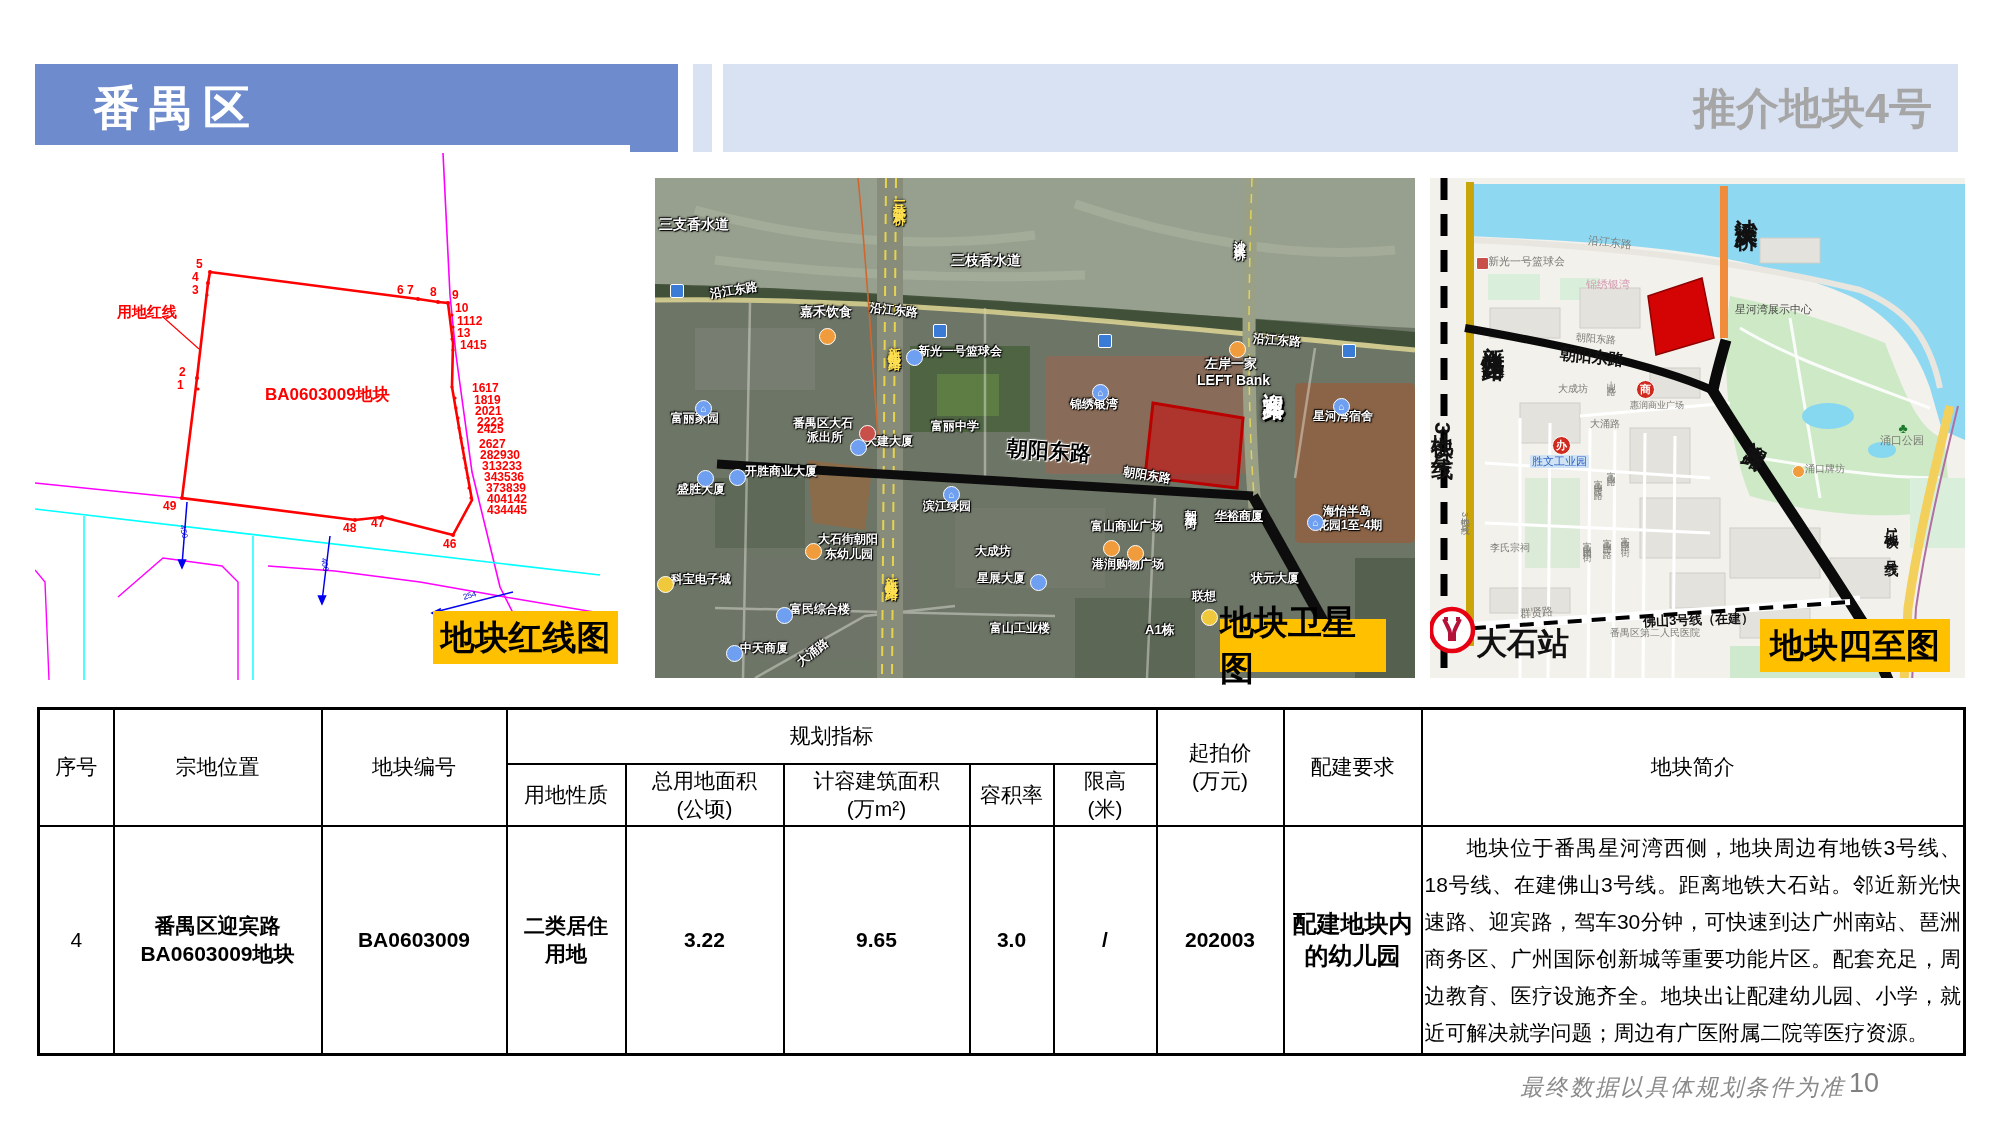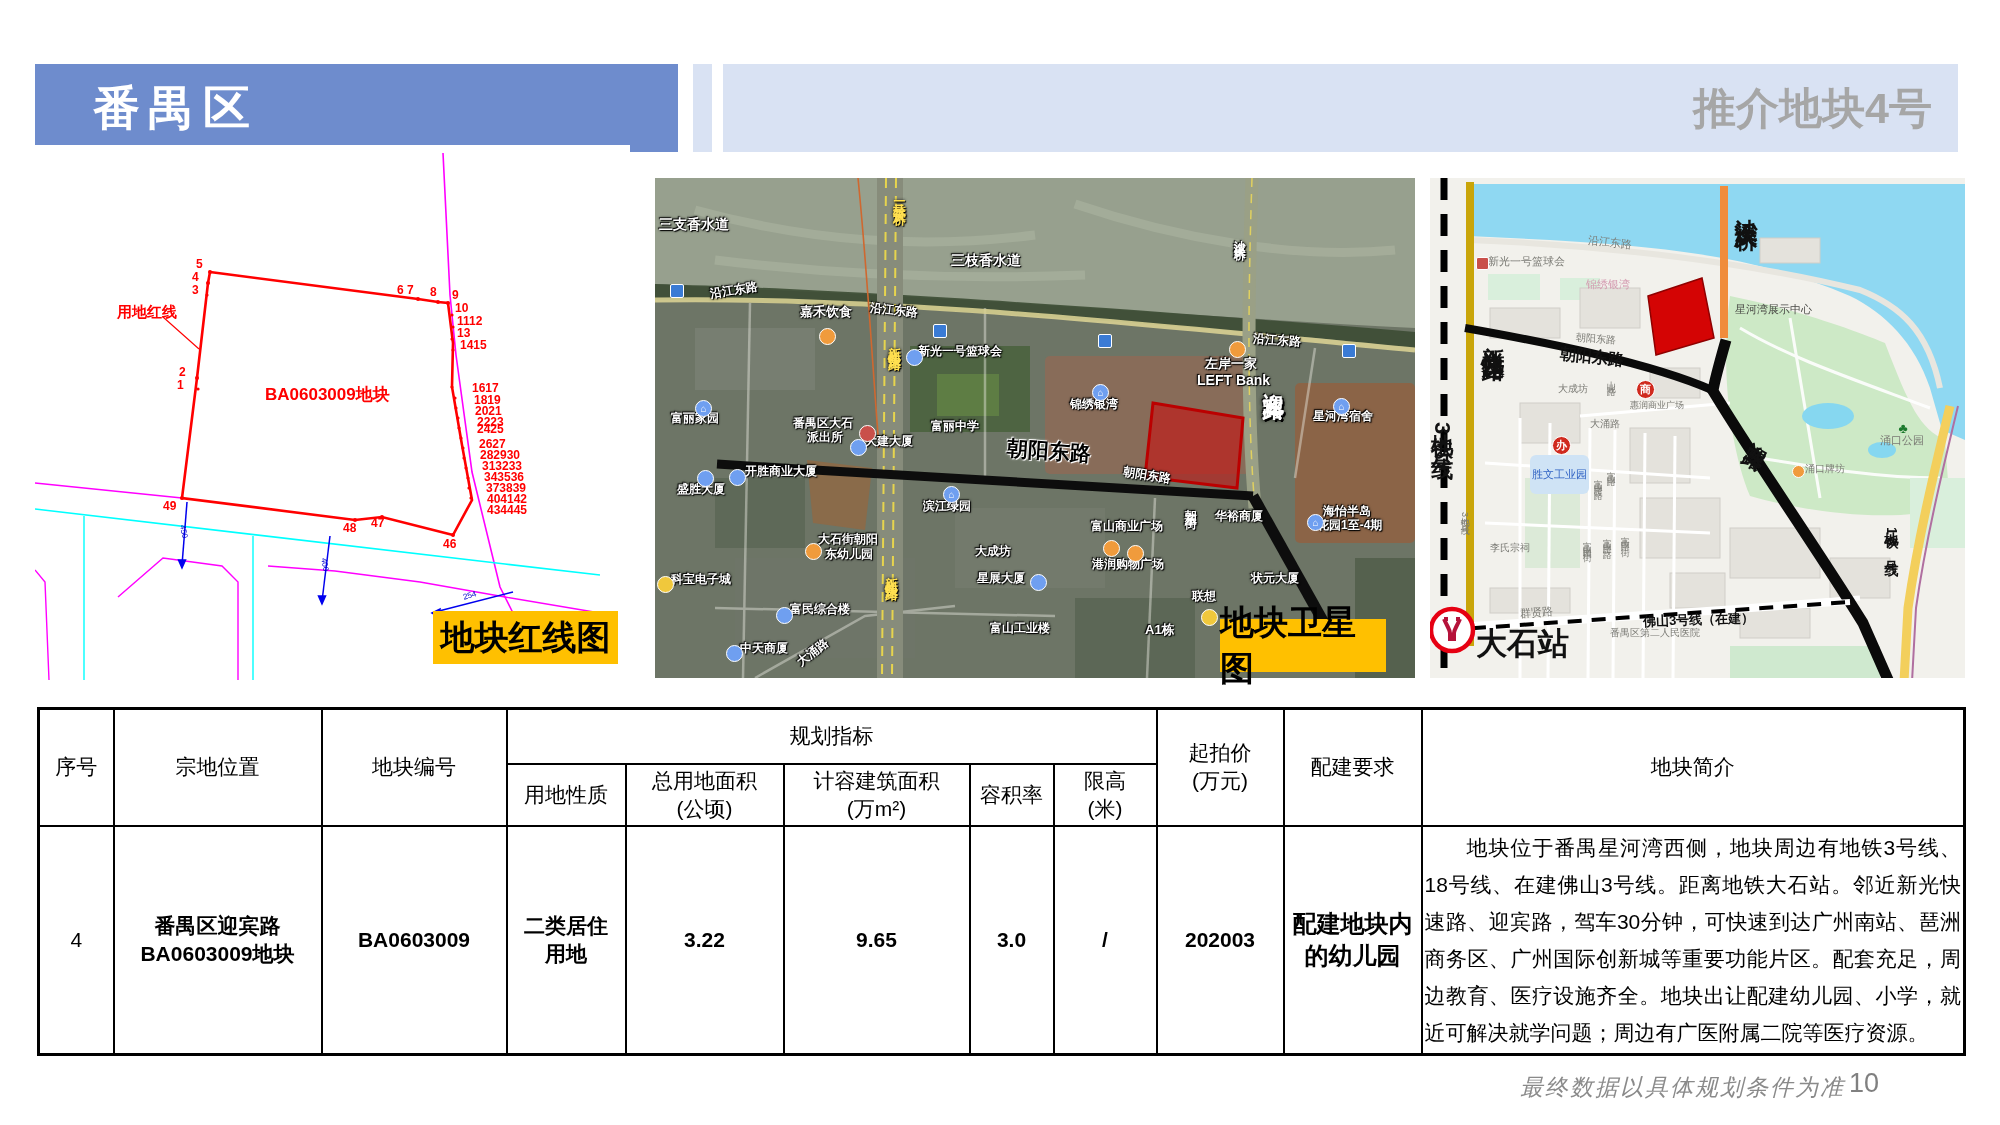--- a/index.html
+++ b/index.html
@@ -27,21 +27,21 @@
   .m2{color:#fff;font-size:12px;font-weight:bold;text-shadow:0 0 3px #000,1px 1px 1px #000,-1px -1px 1px #000;}
   .m2y{color:#FFE050;font-size:13px;font-weight:bold;text-shadow:0 0 3px #000,1px 1px 1px #000;}
   .m2k{color:#000;font-size:21px;font-weight:900;text-shadow:0 0 3px #fff,1px 1px 0 #fff,-1px -1px 0 #fff;}
   .m2vb{color:#fff;font-size:22px;font-weight:900;text-shadow:0 0 4px #000,2px 2px 0 #000,-1px -1px 0 #000;}
   .v{writing-mode:vertical-rl;letter-spacing:3px;}
   
   .m3k{color:#111;font-size:16px;font-weight:bold;}
   .m3g{color:#7a7a74;font-size:10px;}
   .m3d{color:#4a4a46;font-size:11px;}
   .m3pink{color:#d49ab0;font-size:11px;}
-  .m3blue{color:#2f62c4;font-size:11px;background:#cfe3f5;border-radius:6px;padding:13px 2px;}
+  .m3blue{color:#2f62c4;font-size:11px;background:#cfe3f5;border-radius:1px;padding:0 2px;}
   
   .ic{position:absolute;border-radius:50%;color:#fff;text-align:center;pointer-events:none;}
   .ic-b{width:15px;height:15px;background:#6f9ff0;border:1px solid #fff;font-size:10px;line-height:15px;}
   .ic-o{width:15px;height:15px;background:#f09b3c;border:1px solid #fff;font-size:10px;line-height:15px;}
   .ic-y{width:15px;height:15px;background:#f0c83c;border:1px solid #fff;font-size:10px;line-height:15px;}
   .ic-r{width:15px;height:15px;background:#c9504a;border:1px solid #fff;font-size:10px;line-height:15px;}
   .ic-sq{width:12px;height:12px;background:#3a7bd5;border:1px solid #fff;border-radius:2px;}
   .ic-of{width:17px;height:17px;background:#d02a1e;border:1px solid #fff;font-size:11px;line-height:17px;font-weight:bold;}
   .ic-tree{width:14px;height:14px;color:#1c7a2d;font-size:14px;line-height:14px;background:none;border:none;}
   
@@ -234,21 +234,21 @@
       <span class="lb m2" style="left: 152px; top: 253px;">派出所</span>
       <span class="lb m2" style="left: 276px; top: 242px;">富丽中学</span>
       <span class="lb m2" style="left: 550px; top: 179px; font-size: 13px;">左岸一家</span>
       <span class="lb m2" style="left: 542px; top: 194px; font-size: 14px;">LEFT Bank</span>
       <span class="lb m2 v" style="left: 577px; top: 52px;">沙溪大桥</span>
       <span class="lb m2" style="left: 415px; top: 220px;">锦绣银湾</span>
       <span class="lb m2" style="left: 658px; top: 232px;">星河湾宿舍</span>
       <span class="lb m2vb v" style="left: 606px; top: 196px;">迎宾路</span>
       <span class="lb m2" style="left: 668px; top: 327px;">海怡半岛</span>
       <span class="lb m2" style="left: 662px; top: 341px;">花园1至-4期</span>
-      <span class="lb m2" style="left: 560px; top: 332px;">华裕商厦</span>
+      <span class="lb m2" style="left: 560px; top: 332px; text-decoration: underline;">华裕商厦</span>
       <span class="lb m2" style="left: 596px; top: 394px;">状元大厦</span>
       <span class="lb m2" style="left: 412px; top: 342px; padding-left: 24px;">富山商业广场</span>
       <span class="lb m2" style="left: 437px; top: 380px;">港润购物广场</span>
       <span class="lb m2 v" style="left: 528px; top: 321px;">朝东三街</span>
       <span class="lb m2" style="left: 537px; top: 412px;">联想</span>
       <span class="lb m2" style="left: 490px; top: 445px; font-size: 13px;">A1栋</span>
       <span class="lb m2" style="left: 335px; top: 444px;">富山工业楼</span>
       <span class="lb m2" style="left: 210px; top: 257px;">大建大厦</span>
       <span class="lb m2" style="left: 90px; top: 287px;">开胜商业大厦</span>
       <span class="lb m2" style="left: 22px; top: 305px;">盛胜大厦</span>
@@ -397,20 +397,23 @@
       <span class="ic ic-r" style="left: 46px; top: 79px; width: 11px; height: 11px; border-radius: 2px;"></span>
       <span class="ic ic-tree" style="left: 466px; top: 243px;">♣</span>
       <span class="ic ic-o" style="left: 362px; top: 287px; width: 11px; height: 11px;"></span>
     </div>
 
   <div class="cap" id="cap1">
       <span>地块红线图</span>
     </div>
   <div class="cap" id="cap2">
       <span>地块卫星图</span>
+    </div>
+  <div class="cap" id="cap3">
+      <span>地块四至图</span>
     </div>
 
   <table class="info">
     <colgroup>
       <col style="width:75px">
         <col style="width:208px">
         <col style="width:185px">
         <col style="width:119px">
       <col style="width:158px">
         <col style="width:186px">

